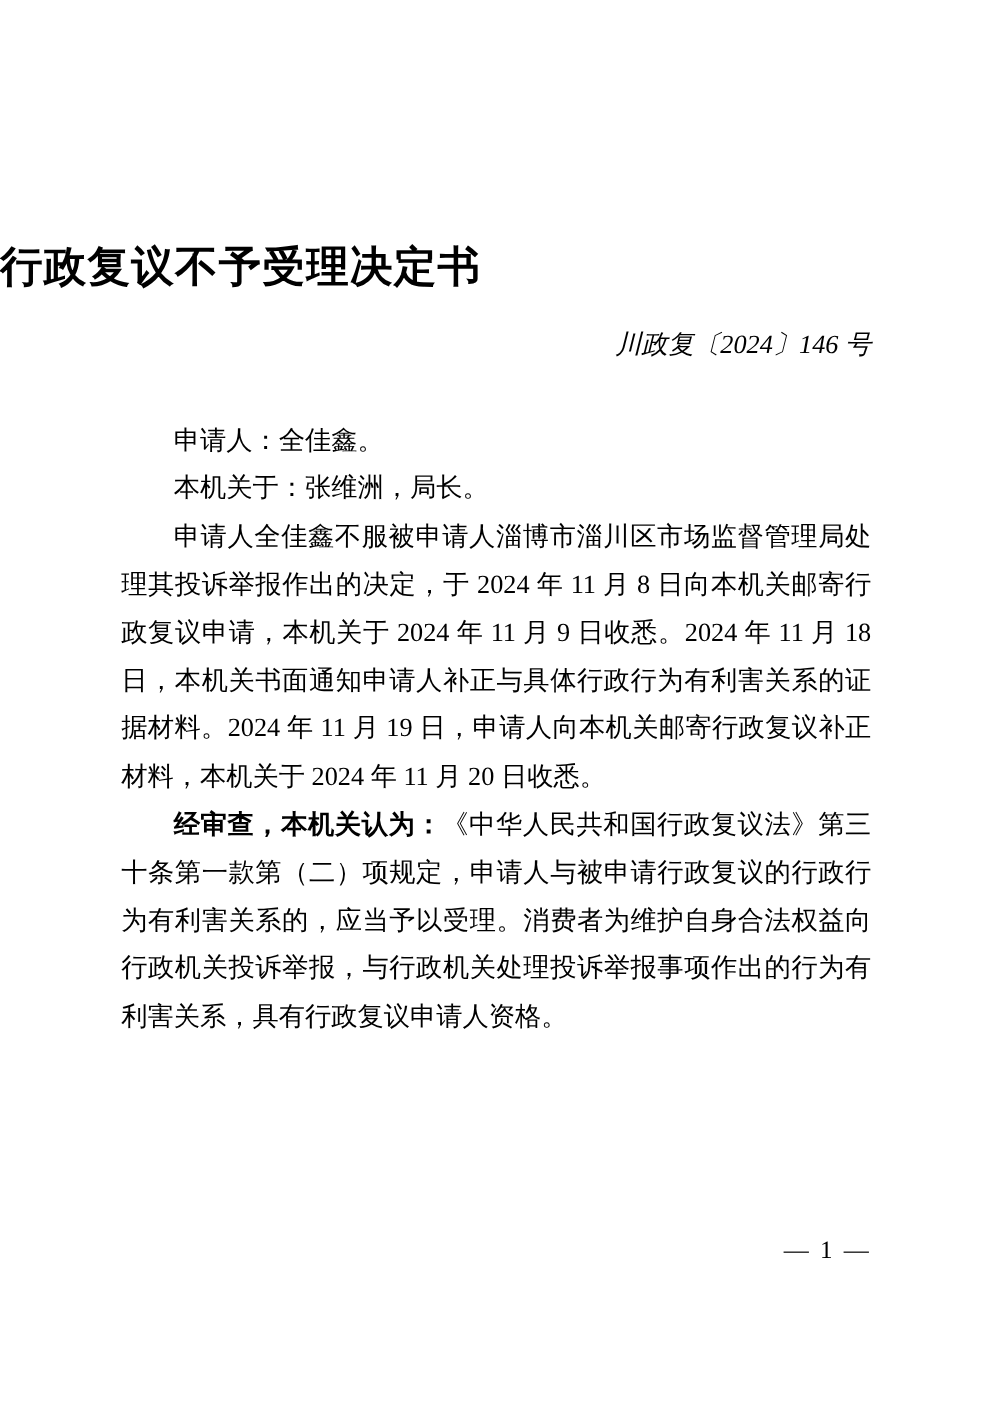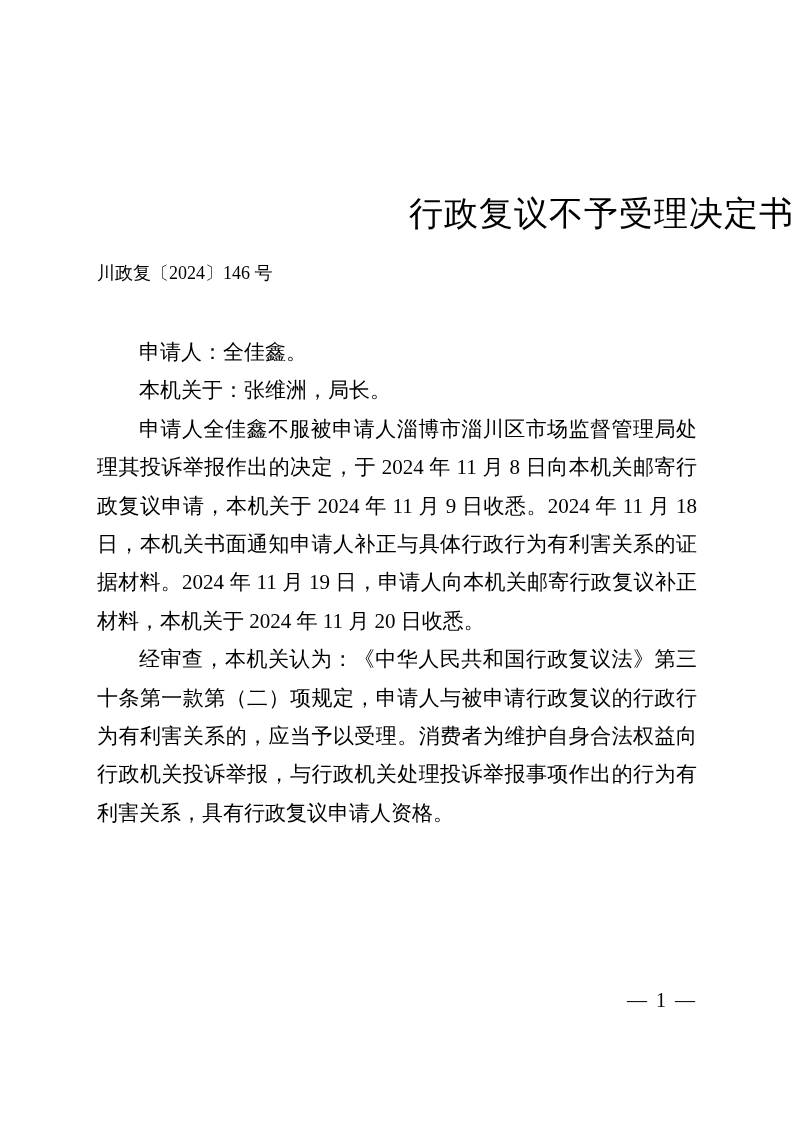--- a/index.html
+++ b/index.html
@@ -25,50 +25,52 @@
     font-size: 29px;
     font-weight: normal;
     letter-spacing: 0.5px;
     white-space: nowrap;
   }
   .doc-title {
     position: absolute;
     top: 191px;
     left: 0;
     width: 100%;
-    text-align: right;
+    text-align: left;
     font-size: 34px;
-    font-weight: normal;
+    font-weight: bold;
     letter-spacing: 1px;
     white-space: nowrap;
   }
   .doc-number {
     position: absolute;
     top: 261px;
     left: 97px;
     width: 600px;
-    font-size: 18px;
+    text-align: right;
+    font-size: 21px;
     white-space: nowrap;
+    font-style: italic;
   }
   .body-text {
     position: absolute;
     top: 333px;
     left: 97px;
     width: 600px;
     font-size: 21px;
     line-height: 38.4px;
     text-align: justify;
   }
   .body-text p {
     margin: 0;
     padding: 0;
     text-indent: 2em;
   }
   .bold-lead {
-    font-weight: normal;
+    font-weight: bold;
   }
   .page-number {
     position: absolute;
     top: 989px;
     left: 97px;
     width: 600px;
     text-align: right;
     font-size: 20px;
     letter-spacing: 2px;
     white-space: nowrap;

